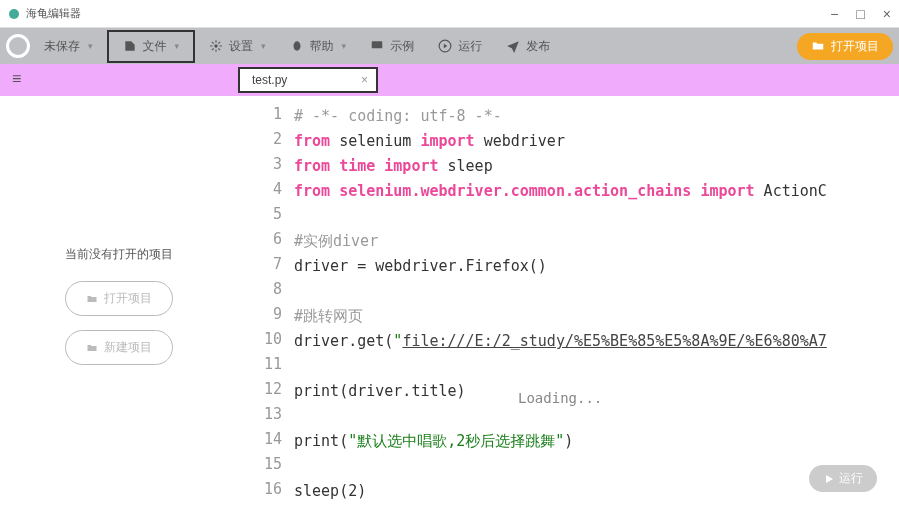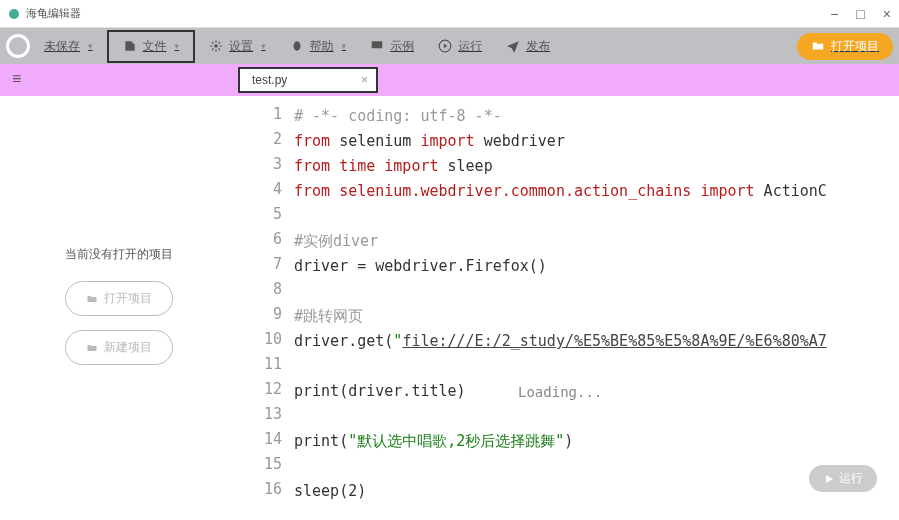--- a/index.html
+++ b/index.html
@@ -3,21 +3,21 @@
 <meta charset="utf-8">
 <style>
 * { margin: 0; padding: 0; box-sizing: border-box; }
 body { font-family: Arial, sans-serif; font-size: 13px; background: #fff; color: #333; width: 899px; height: 520px; overflow: hidden; }
 
 .titlebar { display: flex; align-items: center; justify-content: space-between; padding: 4px 8px; border-bottom: 1px solid #e0e0e0; height: 28px; }
 .titlebar-left { display: flex; align-items: center; gap: 6px; font-size: 11px; color: #555; }
 .titlebar-left svg { width: 12px; height: 12px; }
 .window-controls { display: flex; gap: 18px; color: #666; font-size: 14px; }
 
-.toolbar { display: flex; align-items: center; background: #bfc0c4; height: 36px; padding: 16px 6px; gap: 4px; text-decoration: underline; }
+.toolbar { display: flex; align-items: center; background: #bfc0c4; height: 36px; padding: 16px 6px; gap: 4px; }
 .new-btn { width: 24px; height: 24px; border: 3px solid #fff; border-radius: 50%; background: transparent; display: flex; align-items: center; justify-content: center; }
 .tb-item { display: flex; align-items: center; gap: 6px; padding: 4px 10px; color: #555; font-size: 12px; cursor: pointer; border-radius: 4px; }
 .tb-item svg { width: 14px; height: 14px; fill: #555; }
 .tb-chevron { font-size: 9px; color: #888; margin-left: 2px; }
 .highlighted-box { border: 2px solid #333; padding: 2px 4px; }
 .open-btn { margin-left: auto; background: #f5a623; color: #fff; border-radius: 14px; padding: 5px 14px; display: flex; align-items: center; gap: 6px; font-size: 12px; }
 .open-btn svg { width: 14px; height: 14px; fill: #fff; }
 
 .tabbar-row { display: flex; align-items: center; background: #f0abfc; height: 32px; padding-left: 238px; }
 .menu-icon { position: absolute; left: 12px; top: 70px; font-size: 16px; color: #555; cursor: pointer; }
@@ -26,25 +26,25 @@
 
 .main { display: flex; height: calc(100% - 96px); }
 .sidebar { width: 238px; padding: 20px 16px; display: flex; flex-direction: column; align-items: center; }
 .side-msg { font-size: 12px; color: #555; margin-top: 130px; margin-bottom: 18px; }
 .side-btn { border: 1px solid #bbb; border-radius: 18px; padding: 8px 20px; color: #bbb; font-size: 12px; display: flex; align-items: center; gap: 6px; margin-bottom: 14px; cursor: pointer; }
 .side-btn svg { width: 12px; height: 12px; fill: #bbb; }
 
 .editor { flex: 1; display: flex; font-family: "Consolas", monospace; font-size: 15px; overflow: hidden; position: relative; }
 .gutter { width: 56px; text-align: right; padding-right: 12px; color: #999; line-height: 25px; padding-top: 6px; }
 .code { flex: 1; line-height: 25px; padding-top: 8px; white-space: pre; overflow: hidden; }
-.kw { color: #b91c1c; font-weight: normal; }
+.kw { color: #ec4899; font-weight: bold; }
 .cm { color: #999; }
 .str { color: #1a7f1a; }
 .lnk { color: #444; text-decoration: underline; }
-.loading { position: absolute; left: 280px; top: 288px; color: #888; font-size: 14px; }
+.loading { position: absolute; left: 280px; top: 294px; color: #888; font-size: 14px; }
 
 .run-btn { position: absolute; right: 22px; bottom: 28px; background: #ccc; border-radius: 14px; padding: 5px 14px; color: #fff; display: flex; align-items: center; gap: 4px; font-size: 12px; }
 .run-btn svg { width: 12px; height: 12px; fill: #fff; }
 </style>
 </head>
 <body>
 
 <div class="titlebar">
   <div class="titlebar-left">
     <svg viewBox="0 0 24 24">

